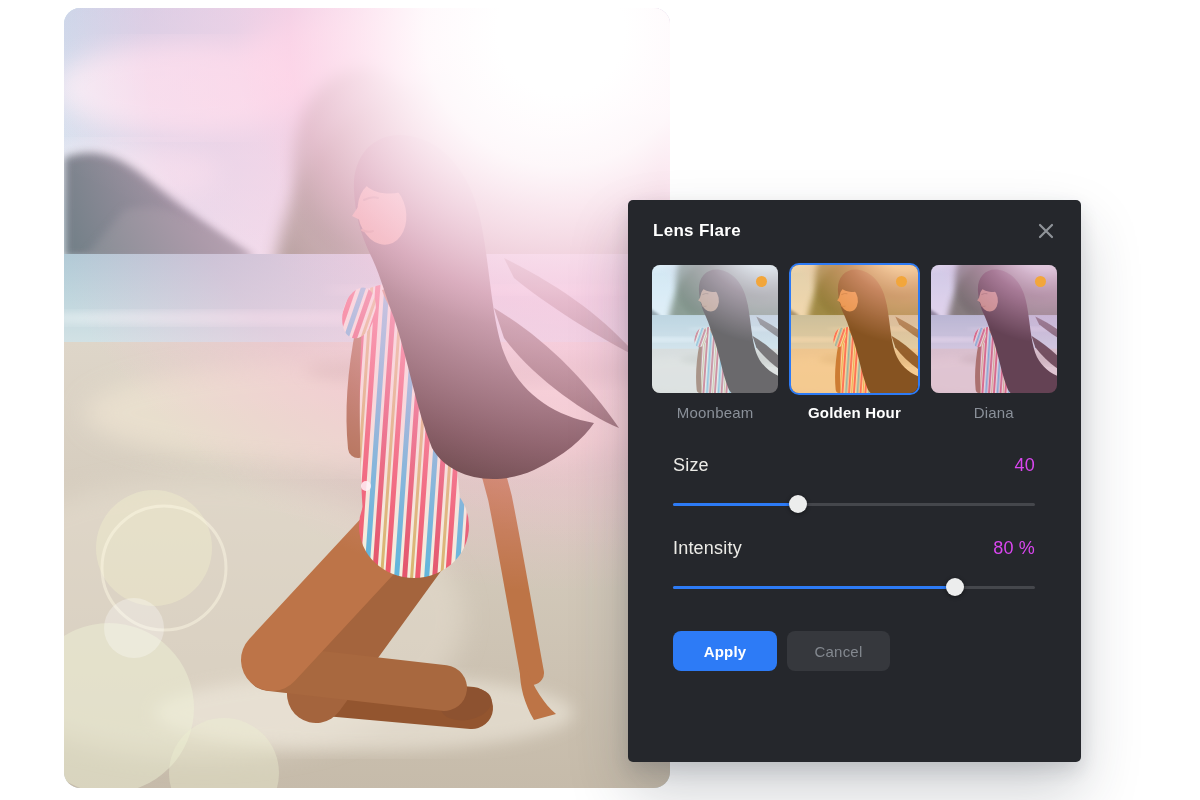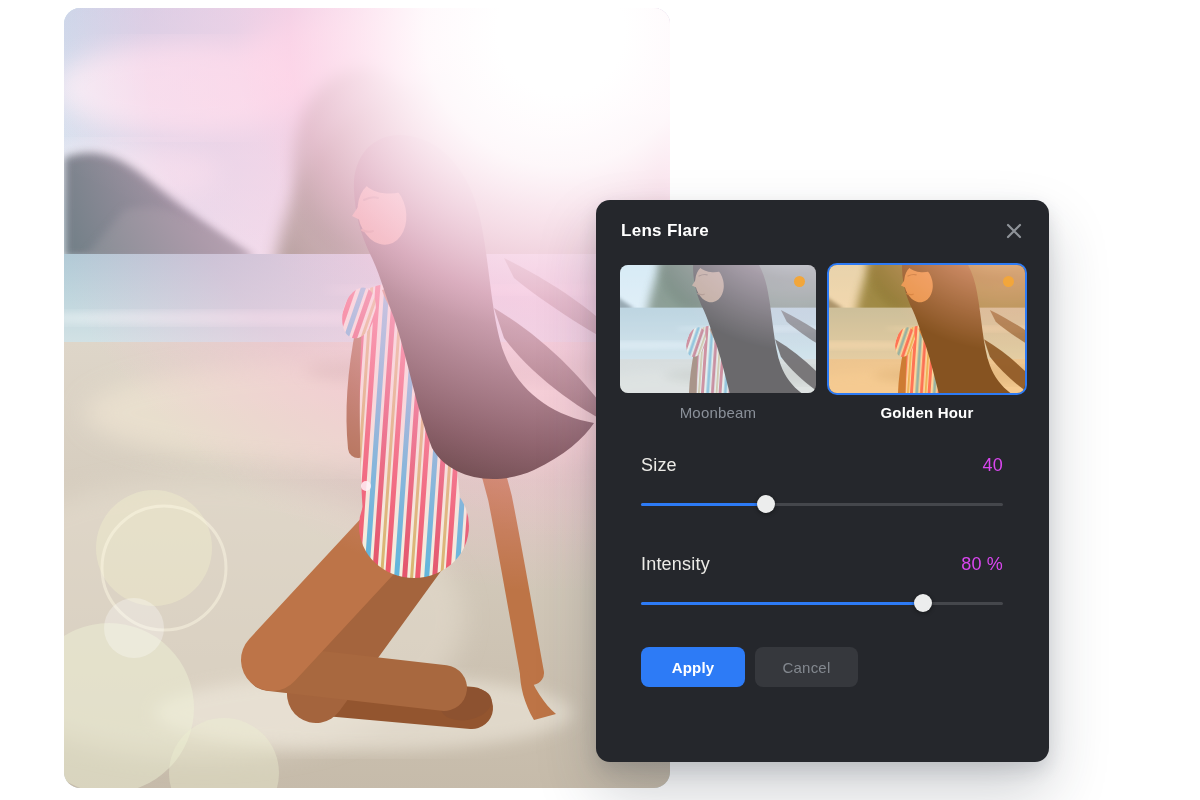--- a/index.html
+++ b/index.html
@@ -24,24 +24,24 @@
   .flare-overlay {
     position:absolute; inset:0; pointer-events:none;
     background:
       radial-gradient(circle at 82% 3%, rgba(255,255,255,1) 0 7%, rgba(255,250,252,.95) 15%, rgba(255,206,228,.72) 30%, rgba(255,182,216,.38) 46%, rgba(255,182,216,0) 62%),
       radial-gradient(circle at 96% 22%, rgba(255,195,225,.4), rgba(255,195,225,0) 45%),
       linear-gradient(205deg, rgba(255,222,238,.4), rgba(255,222,238,0) 42%);
   }
 
   
   .panel {
-    position:absolute; left:596px; top:200px;
+    position:absolute; left:628px; top:200px;
     width:453px; height:562px;
     background:var(--panel);
-    border-radius:14px;
+    border-radius:5px;
     box-shadow:0 30px 60px rgba(35,45,60,.22), 0 8px 18px rgba(35,45,60,.14);
     color:#fff;
   }
   .dlg-header {
     display:flex; align-items:center; justify-content:space-between;
     padding:20px 24px 0 25px;
   }
   .dlg-title { font-size:17px; font-weight:600; letter-spacing:.3px; color:#ffffff; }
   .close-btn {
     width:22px; height:22px; display:flex; align-items:center; justify-content:center;
@@ -69,21 +69,21 @@
     margin-top:9px; text-align:center; font-size:15px; color:#8a9099;
     letter-spacing:.2px; line-height:18px;
   }
   .preset.selected .p-label { color:#ffffff; font-weight:700; }
 
   .controls { margin:34px 46px 0 45px; }
   .ctl-row {
     display:flex; justify-content:space-between; align-items:center;
     font-size:18px; color:#ecebe7; letter-spacing:.2px; line-height:18px;
   }
-  .ctl-row.second { margin-top:42px; }
+  .ctl-row.second { margin-top:26px; }
   .ctl-value { color:#d946ef;text-align:center; }
 
   .slider { position:relative; height:18px; margin-top:21px; cursor:pointer; }
   .slider .track {
     position:absolute; left:0; right:0; top:50%; height:3px; margin-top:-1.5px;
     background:#45474c; border-radius:2px;
   }
   .slider .fill {
     position:absolute; left:0; top:50%; height:3px; margin-top:-1.5px;
     width:calc(var(--pct) * 1%);
@@ -238,20 +238,30 @@
     <div class="preset selected" style="--tint: rgba(255,164,44,0.38); --flt: saturate(1.15) brightness(1.02); --sun: #f2a63b;">
       <div class="art">
         <svg viewBox="165 115 335 335" preserveAspectRatio="xMidYMid slice">
             <use href="#scene"></use>
           </svg>
         <div class="tint"></div>
         <div class="sun-dot"></div>
       </div>
       <div class="p-label">Golden Hour</div>
     </div>
+    <div class="preset" style="--tint: rgba(192,126,198,0.32); --flt: saturate(0.85) brightness(1.03); --sun: #f2a63b;">
+      <div class="art">
+        <svg viewBox="165 115 335 335" preserveAspectRatio="xMidYMid slice">
+            <use href="#scene"></use>
+          </svg>
+        <div class="tint"></div>
+        <div class="sun-dot"></div>
+      </div>
+      <div class="p-label">Diana</div>
+    </div>
   </div>
 
   <div class="controls">
     <div class="ctl-row">
       <span>Size</span>
       <span class="ctl-value">40</span>
     </div>
     <div class="slider" style="--pct: 34.5;">
       <div class="track"></div>
       <div class="fill"></div>

